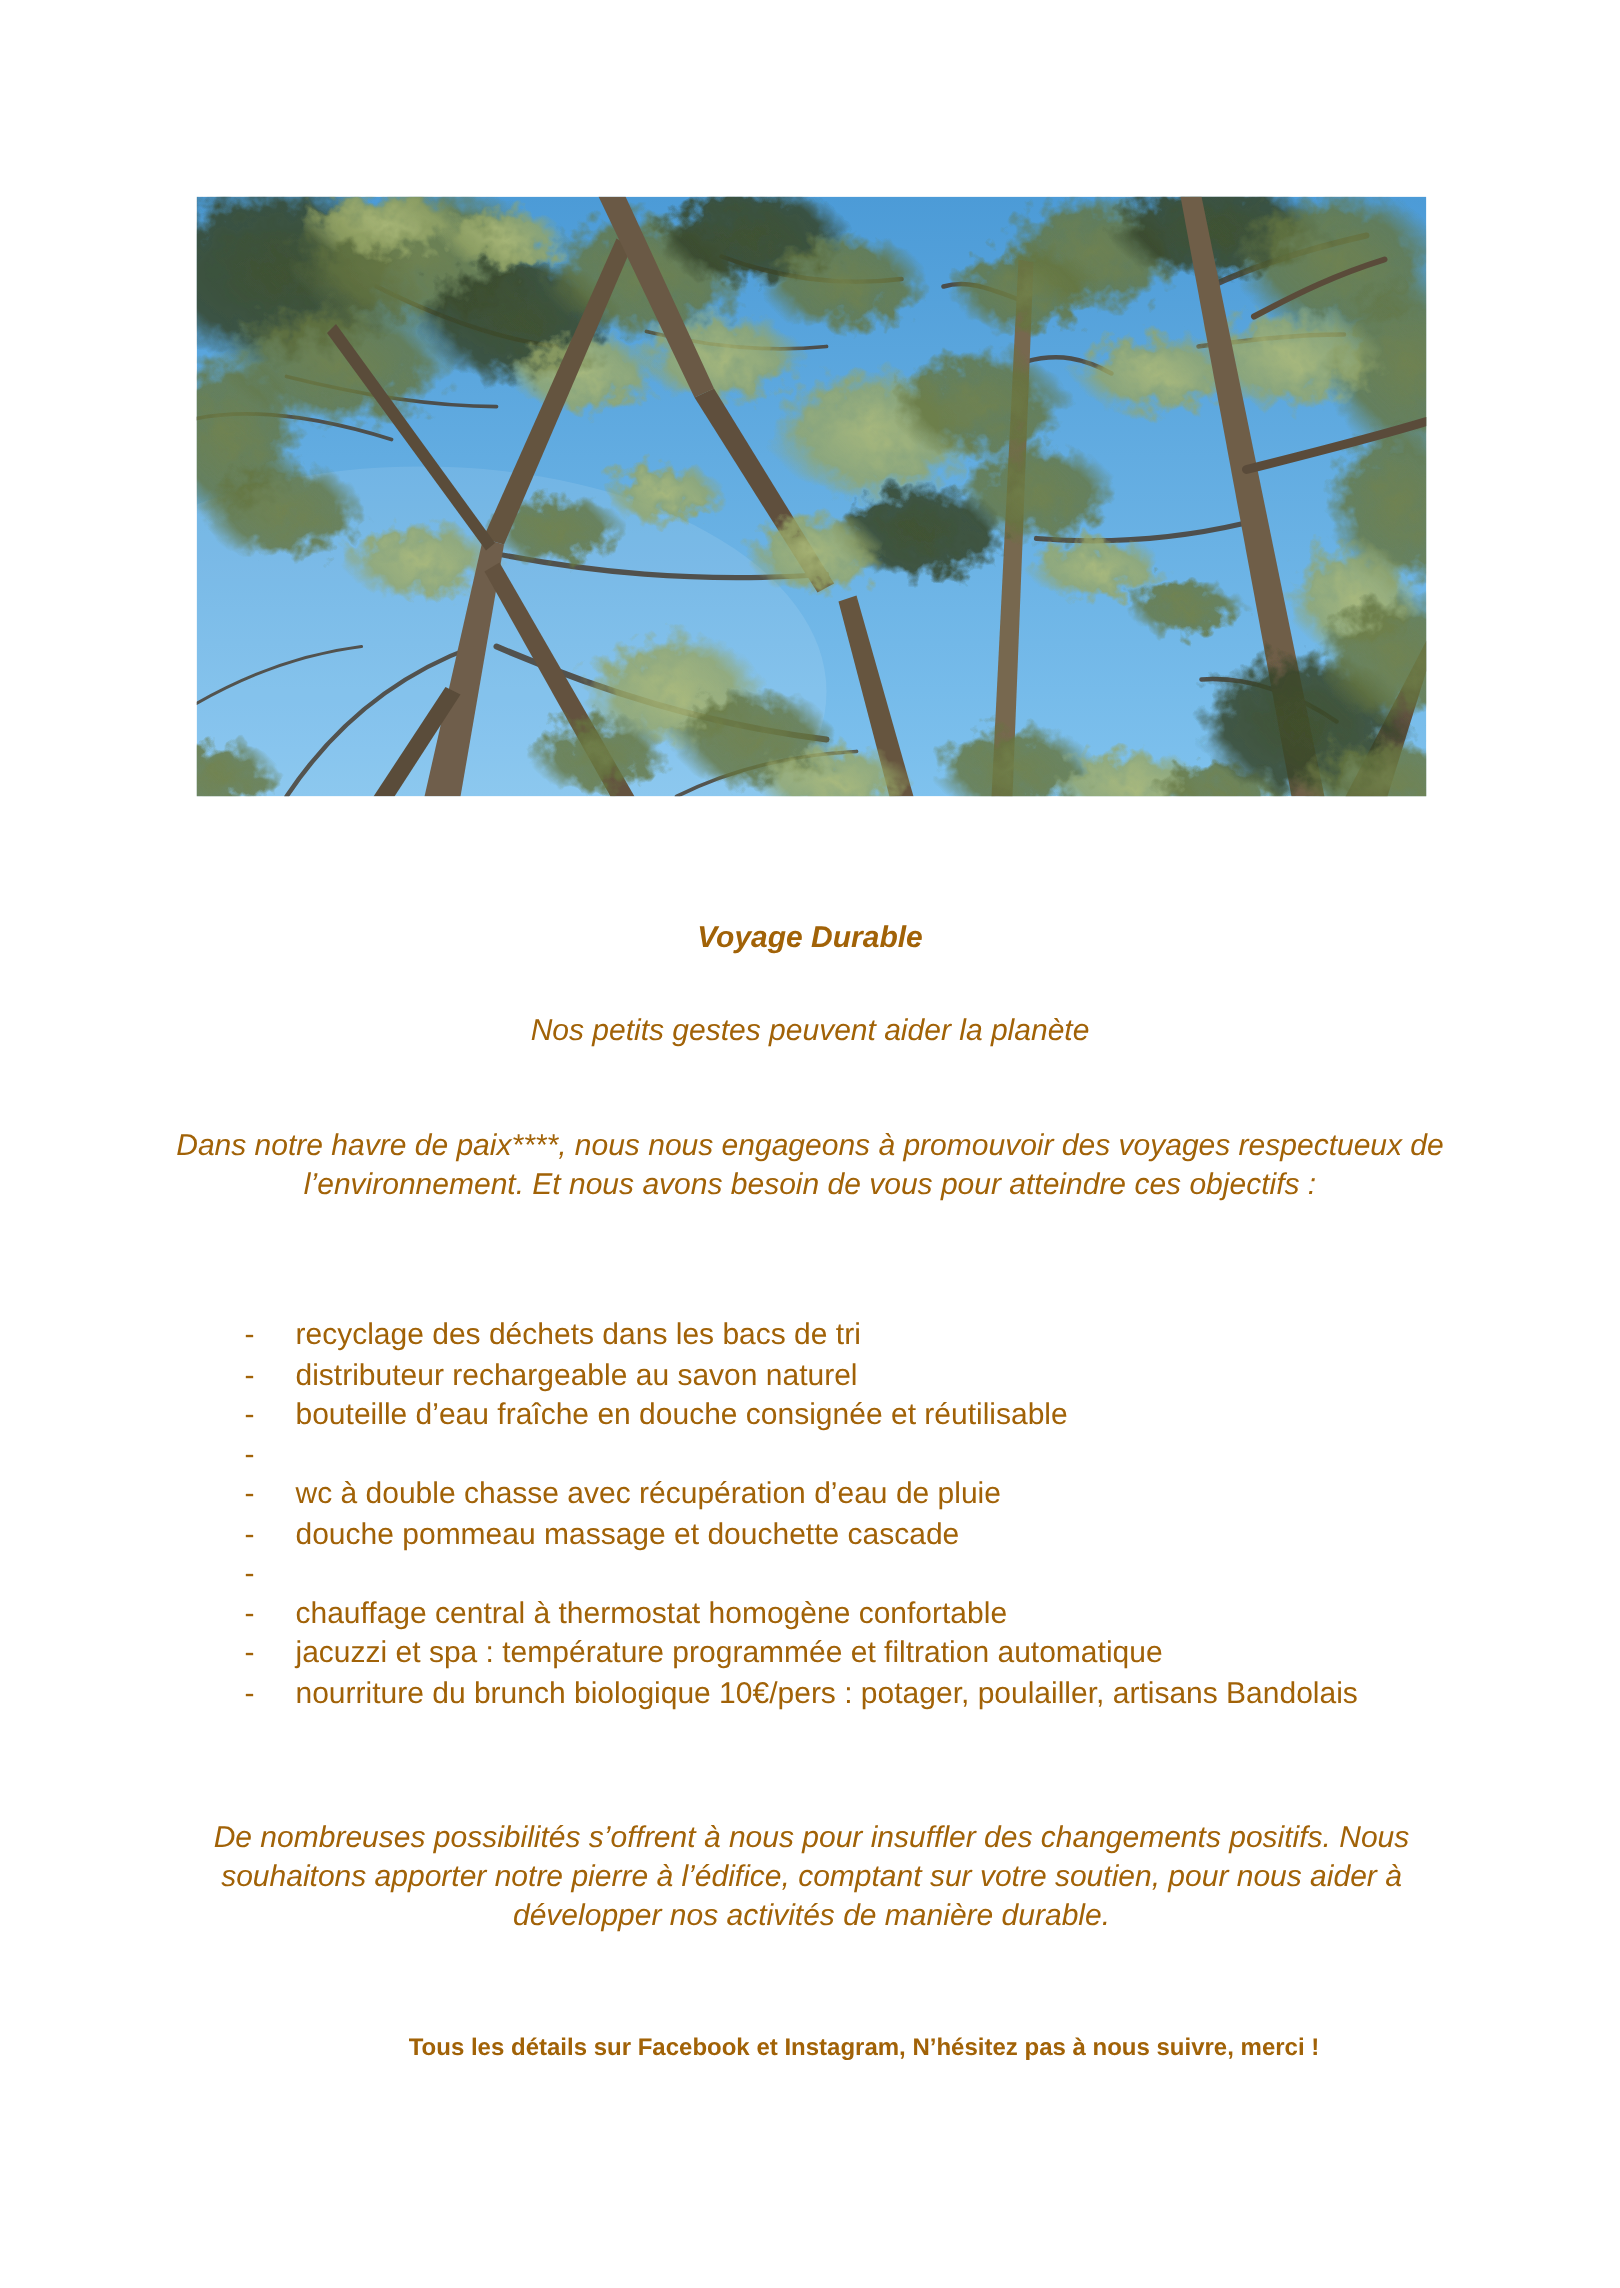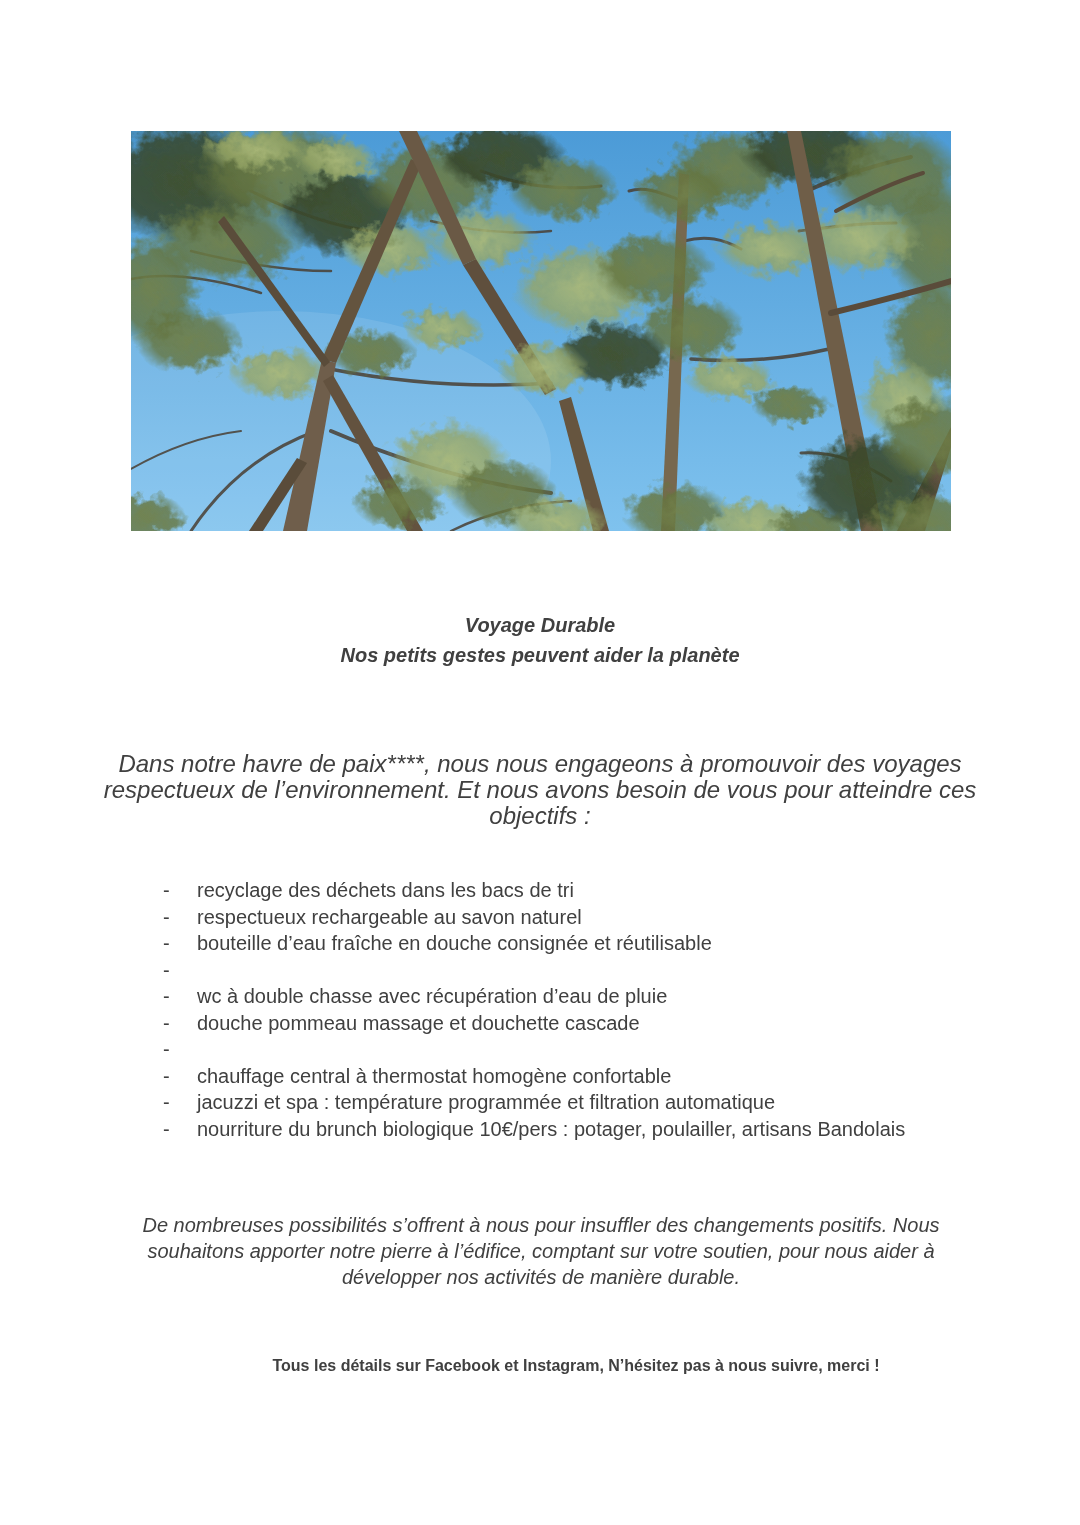--- a/index.html
+++ b/index.html
@@ -2,46 +2,46 @@
 <html><head>
 <meta charset="utf-8">
 <style>
   html,body{margin:0;padding:0;background:#ffffff;}
   .page{
     position:relative;
     width:1080px;
     height:1525px;
     background:#ffffff;
     font-family:"Liberation Sans", sans-serif;
-    color:#404040;
+    color:#a16207;
     overflow:hidden;
   }
   .photo{
     position:absolute;
     left:131px; top:131px;
     width:820px; height:400px;
     overflow:hidden;
   }
   .photo svg{display:block;width:100%;height:100%;}
   .title{
     position:absolute; left:0; top:612px; width:100%;
     margin:0; text-align:center;
     font-size:20px; line-height:26px;
     font-weight:bold; font-style:italic;
   }
   .subtitle{
-    position:absolute; left:0; top:642px; width:100%;
+    position:absolute; left:0; top:674px; width:100%;
     margin:0; text-align:center;
     font-size:20px; line-height:26px;
-    font-weight:bold; font-style:italic;
+    font-weight:normal; font-style:italic;
   }
   .intro{
     position:absolute; left:100px; top:751px; width:880px;
     margin:0; text-align:center;
-    font-size:24px; line-height:26px; font-style:italic;
+    font-size:20px; line-height:26px; font-style:italic;
   }
   .eco-list{
     position:absolute; left:163px; top:877px; width:780px;
     margin:0; padding:0; list-style:none;
     font-size:20px; line-height:26.5px;
   }
   .eco-list li{display:flex;}
   .eco-list .dash{width:34px; flex:none;}
   .closing{
     position:absolute; left:100px; top:1211px; width:880px;
@@ -184,21 +184,21 @@
 
   <p class="intro">Dans notre havre de paix****, nous nous engageons à promouvoir des voyages respectueux de l’environnement. Et nous avons besoin de vous pour atteindre ces objectifs :</p>
 
   <ul class="eco-list">
     <li>
         <span class="dash">-</span>
         <span>recyclage des déchets dans les bacs de tri</span>
       </li>
     <li>
         <span class="dash">-</span>
-        <span>respectueux rechargeable au savon naturel</span>
+        <span>distributeur rechargeable au savon naturel</span>
       </li>
     <li>
         <span class="dash">-</span>
         <span>bouteille d’eau fraîche en douche consignée et réutilisable</span>
       </li>
     <li>
         <span class="dash">-</span>
       </li>
     <li>
         <span class="dash">-</span>

